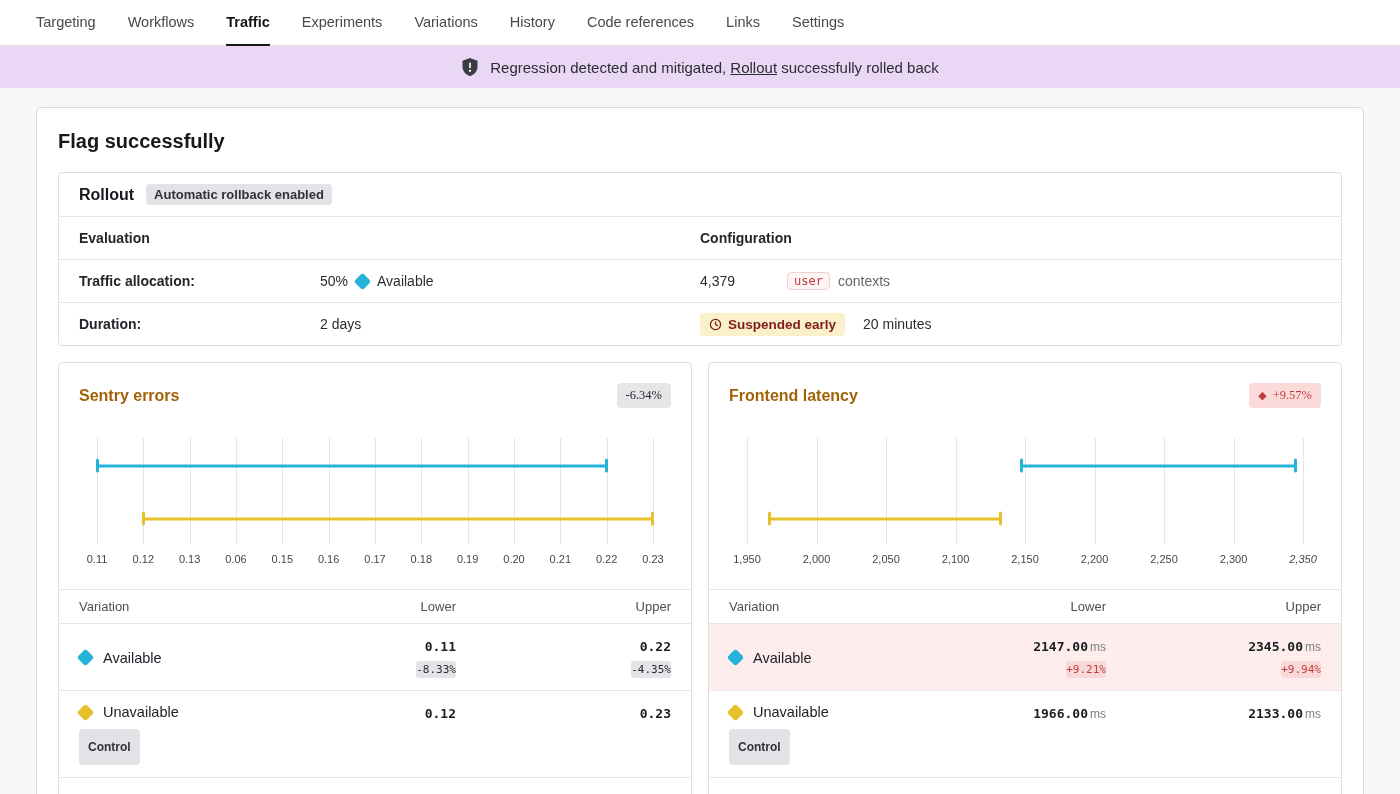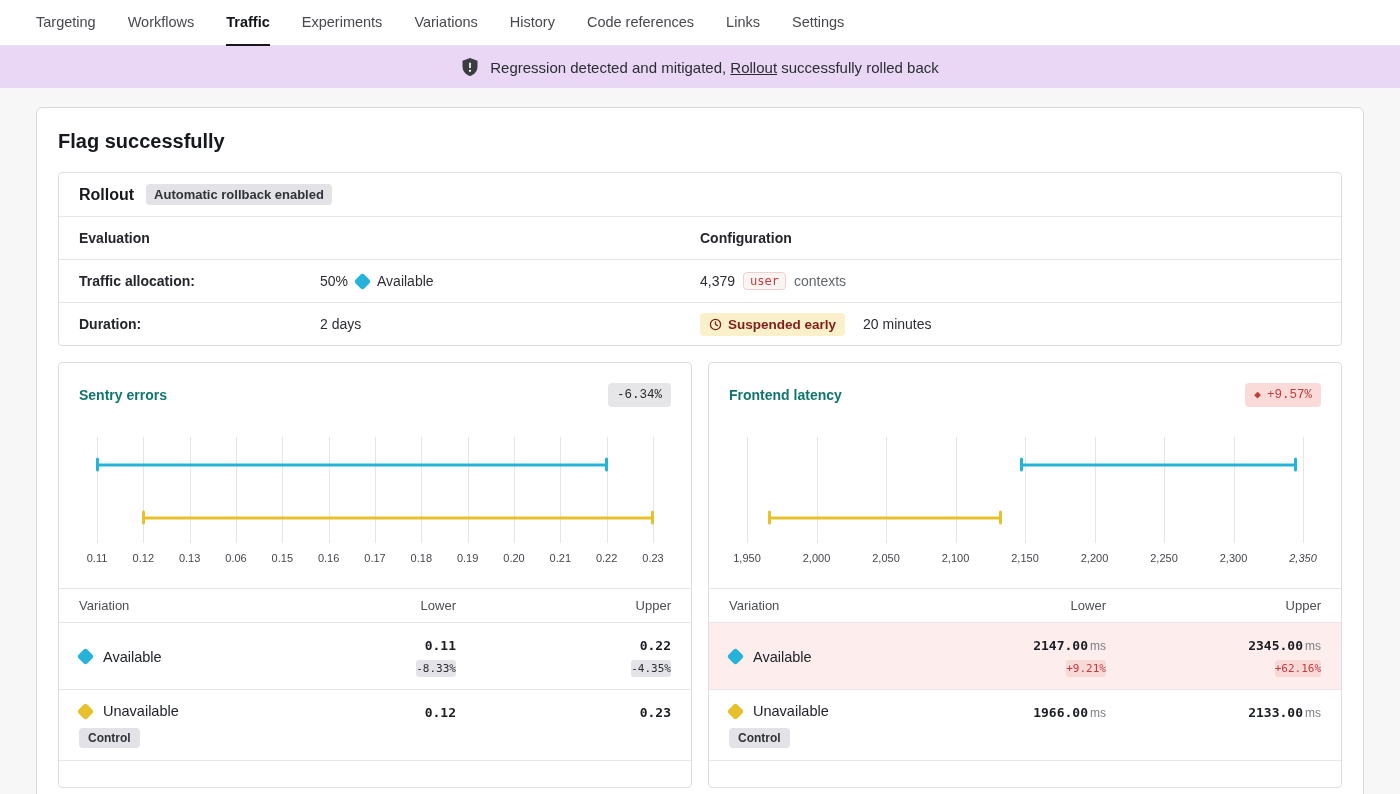--- a/index.html
+++ b/index.html
@@ -69,42 +69,42 @@
   .rollout-name { font-size: 16px; font-weight: 600; color: #15181c; }
   .gray-badge {
     background: #e3e3e7; color: #2f3237;
     border-radius: 4px; padding: 3px 8px;
     font-size: 13px; font-weight: 700;
   }
   .kind-badge {
     font-family: "DejaVu Sans Mono", monospace;
     font-size: 12px; color: #c03d3d;
     background: #fdf4f4; border: 1px solid #efd0d0;
-    border-radius: 4px; padding: 1px 6px;
+    border-radius: 4px; padding: 1px 6px; margin-left: 44px;
   }
   .muted { color: #63666c; }
   .suspended-badge {
     display: inline-flex; align-items: center; gap: 6px;
     background: #faf0c9; color: #7f1d1d;
     border-radius: 4px; padding: 4px 9px;
     font-size: 13.5px; font-weight: 700;
   }
 
   
   .charts { display: flex; gap: 16px; margin-top: 16px; }
   .chart-card {
     flex: 1;
     border: 1px solid #dedee2; border-radius: 4px;
     padding: 20px 0 12px;
     background: #fff;
   }
   .chart-head { display: flex; align-items: center; justify-content: space-between; padding: 0 20px; }
-  .chart-title { font-size: 14px; font-weight: 700; color: #0f766e; }
+  .chart-title { font-size: 16px; font-weight: 700; color: #a16207; }
   .chart-badge {
-    font-family: Liberation Mono, monospace;
+    font-family: Liberation Serif, serif;
     font-size: 12.5px; border-radius: 4px; padding: 5px 9px;
     display: inline-flex; align-items: center; gap: 6px;
   }
   .chart-badge.neutral { background: #e6e6e9; color: #23262a; }
   .chart-badge.bad { background: #fbdbda; color: #c03d3d; }
   .mini-diamond { font-size: 11px; line-height: 1; }
 
   .plot { position: relative; height: 106px; margin: 30px 38px 0; }
   .gridline { position: absolute; top: 0; bottom: 0; width: 1px; background: #e5e5e8; }
   .ebar { position: absolute; height: 3px; border-radius: 2px; background: currentColor; transform: translateY(-50%); }
@@ -151,21 +151,21 @@
   .delta-badge {
     display: inline-block; margin-top: 6px;
     font-family: "DejaVu Sans Mono", monospace; font-size: 11px;
     border-radius: 3px; padding: 2px 0;
   }
   .delta-badge.neutral { background: #e4e4e8; color: #2a2d31; }
   .delta-badge.bad { background: #f9d9d8; color: #c03d3d; }
   .control-badge {
     display: inline-block; margin-top: 9px;
     background: #e3e3e7; color: #2f3237;
-    border-radius: 4px; padding: 3px 9px;
+    border-radius: 4px; padding: 11px 9px;
     font-size: 12px; font-weight: 700;
   }
   .table-tail { height: 14px; }
 </style>
 </head>
 <body>
 
 <nav class="tab-bar">
     <div class="tab">Targeting</div>
     <div class="tab">Workflows</div>
@@ -364,21 +364,21 @@
                 <span class="diamond blue"></span>
                 <span>Available</span>
               </span>
           </div>
           <div class="cell-right">
             <div><span class="val">2147.00</span><span class="unit">ms</span></div>
             <span class="delta-badge bad">+9.21%</span>
           </div>
           <div class="cell-right">
             <div><span class="val">2345.00</span><span class="unit">ms</span></div>
-            <span class="delta-badge bad">+62.16%</span>
+            <span class="delta-badge bad">+9.94%</span>
           </div>
         </div>
         <div class="vt-row">
           <div class="var-cell">
             <span class="var-name">
                 <span class="diamond yellow"></span>
                 <span>Unavailable</span>
               </span>
             <span class="control-badge">Control</span>
           </div>

